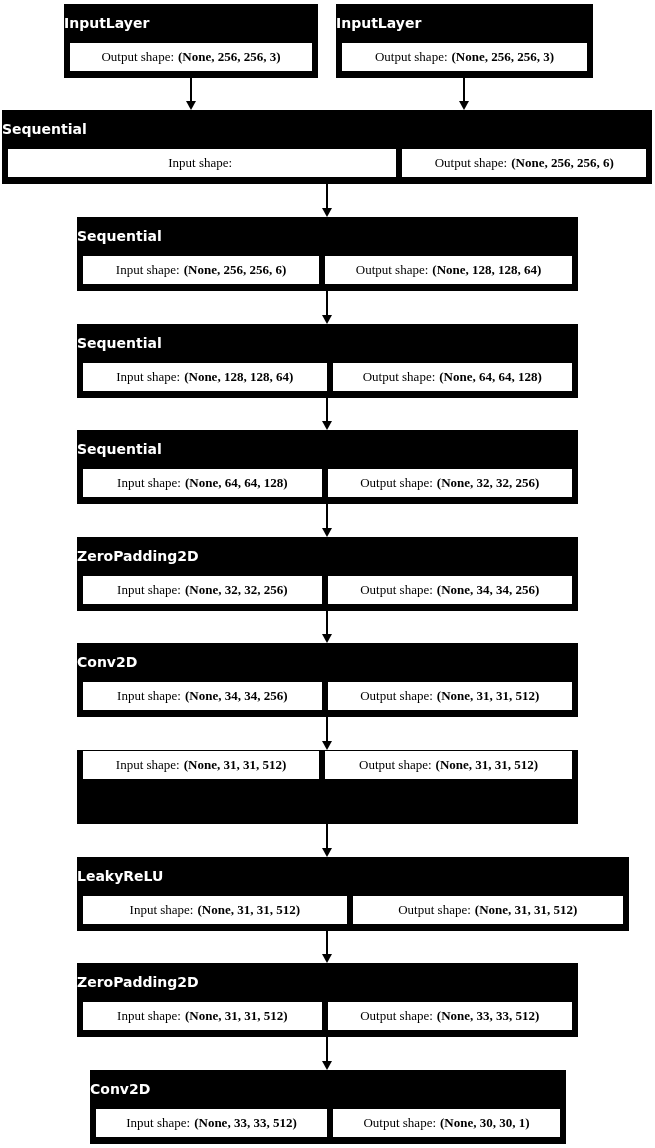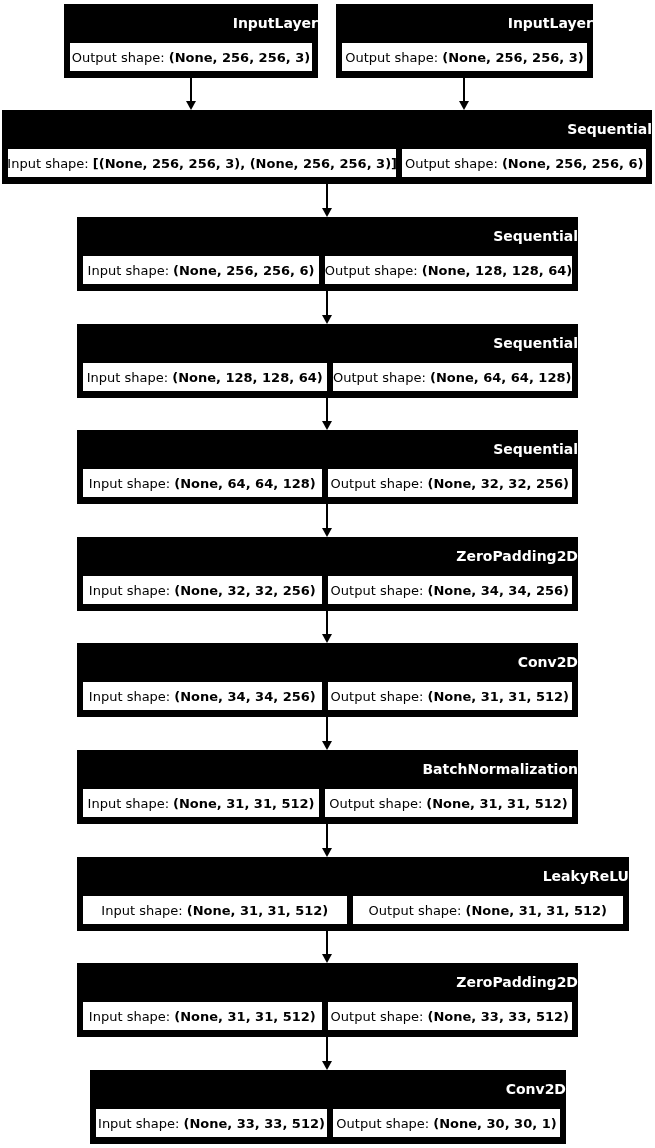--- a/index.html
+++ b/index.html
@@ -12,31 +12,32 @@
     overflow:hidden;
   }
   .node {
     position:absolute;
     background:#000000;
     height:74px;
   }
   .node-title {
     height:38px;
     line-height:38px;
-    text-align:right;
+    text-align:left;
     color:#ffffff;
     font-weight:bold;
     font-size:14px;
     white-space:nowrap;
   }
   .cells {
     display:flex;
     gap:4px;
     margin:0 5px;
     height:30px;
+    font-family:Liberation Serif, serif;
   }
   .cell {
     background:#ffffff;
     border:1px solid #000000;
     display:flex;
     align-items:center;
     justify-content:center;
     font-size:13px;
     white-space:nowrap;
     overflow:hidden;
@@ -89,21 +90,20 @@
           <span class="cv">(None, 256, 256, 3)</span>
       </div>
     </div>
   </div>
 
   <div class="node" style="left:2px; top:110px; width:650px;">
     <div class="node-title">Sequential</div>
     <div class="cells">
       <div class="cell" style="flex:0 0 61%;">
         <span class="cl">Input shape:</span>
-          <span class="cv">[(None, 256, 256, 3), (None, 256, 256, 3)]</span>
       </div>
       <div class="cell" style="flex:1 1 auto;">
         <span class="cl">Output shape:</span>
           <span class="cv">(None, 256, 256, 6)</span>
       </div>
     </div>
   </div>
 
   <div class="node" style="left:77px; top:217px; width:501px;">
     <div class="node-title">Sequential</div>
@@ -169,21 +169,20 @@
           <span class="cv">(None, 34, 34, 256)</span>
       </div>
       <div class="cell" style="flex:1 1 auto;">
         <span class="cl">Output shape:</span>
           <span class="cv">(None, 31, 31, 512)</span>
       </div>
     </div>
   </div>
 
   <div class="node" style="left:77px; top:750px; width:501px;">
-    <div class="node-title">BatchNormalization</div>
     <div class="cells">
       <div class="cell" style="flex:0 0 48.5%;">
         <span class="cl">Input shape:</span>
           <span class="cv">(None, 31, 31, 512)</span>
       </div>
       <div class="cell" style="flex:1 1 auto;">
         <span class="cl">Output shape:</span>
           <span class="cv">(None, 31, 31, 512)</span>
       </div>
     </div>

